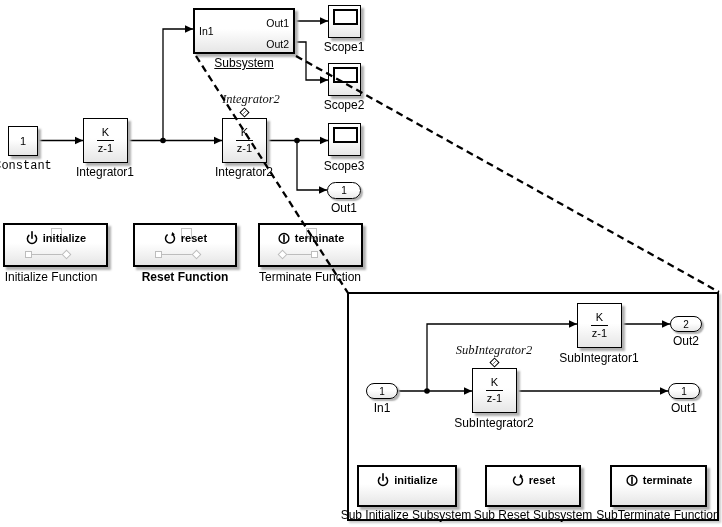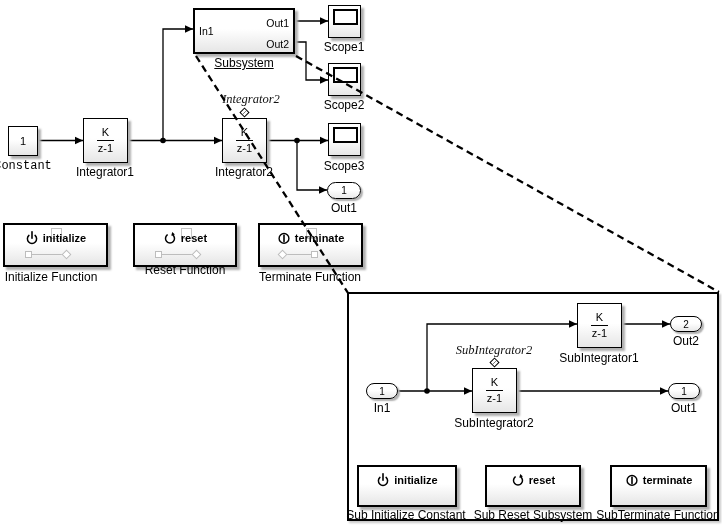--- a/index.html
+++ b/index.html
@@ -162,21 +162,21 @@
         <polygon points="9.3,0.9 11.9,3.6 8.2,4.7" fill="#000"></polygon>
       </svg>
       <b>reset</b>
     </div>
     <div class="slider" style="left:20px;top:26px;">
       <span class="sq"></span>
       <span class="sline"></span>
       <span class="dia"></span>
     </div>
   </div>
-  <div class="lbl" style="left:185px;top:264px;">Reset Function</div>
+  <div class="lbl" style="left:185px;top:271px;font-weight:bold;">Reset Function</div>
 
   <div class="blk thick" style="left:258px;top:223px;width:105px;height:44px;">
     <div class="evport" style="left:46px;"></div>
     <div class="fnrow" style="top:6px;">
       <svg class="icon" width="14" height="14">
         <circle cx="7" cy="7.4" r="4.9" fill="none" stroke="#000" stroke-width="1.4"></circle>
         <path d="M7 4.4 V10.4" stroke="#000" stroke-width="1.6" stroke-linecap="round"></path>
       </svg>
       <b>terminate</b>
     </div>
@@ -231,21 +231,21 @@
 
   <div class="blk thick" style="left:357px;top:465px;width:100px;height:42px;">
     <div class="fnrow" style="top:6px;">
       <svg class="icon" width="14" height="14">
         <path d="M10.08 4.38 A4.6 4.6 0 1 1 3.92 4.38" fill="none" stroke="#000" stroke-width="1.5" stroke-linecap="round"></path>
         <path d="M7 0.8 V7.2" stroke="#000" stroke-width="1.6" stroke-linecap="round"></path>
       </svg>
       <b>initialize</b>
     </div>
   </div>
-  <div class="lbl" style="left:406px;top:509px;">Sub Initialize Constant</div>
+  <div class="lbl" style="left:406px;top:509px;">Sub Initialize Subsystem</div>
 
   <div class="blk thick" style="left:485px;top:465px;width:96px;height:42px;">
     <div class="fnrow" style="top:6px;">
       <svg class="icon" width="14" height="14">
         <path d="M9.77 3.95 A4.5 4.5 0 1 1 4.23 3.95" fill="none" stroke="#000" stroke-width="1.5" stroke-linecap="round"></path>
         <polygon points="9.3,0.9 11.9,3.6 8.2,4.7" fill="#000"></polygon>
       </svg>
       <b>reset</b>
     </div>
   </div>

